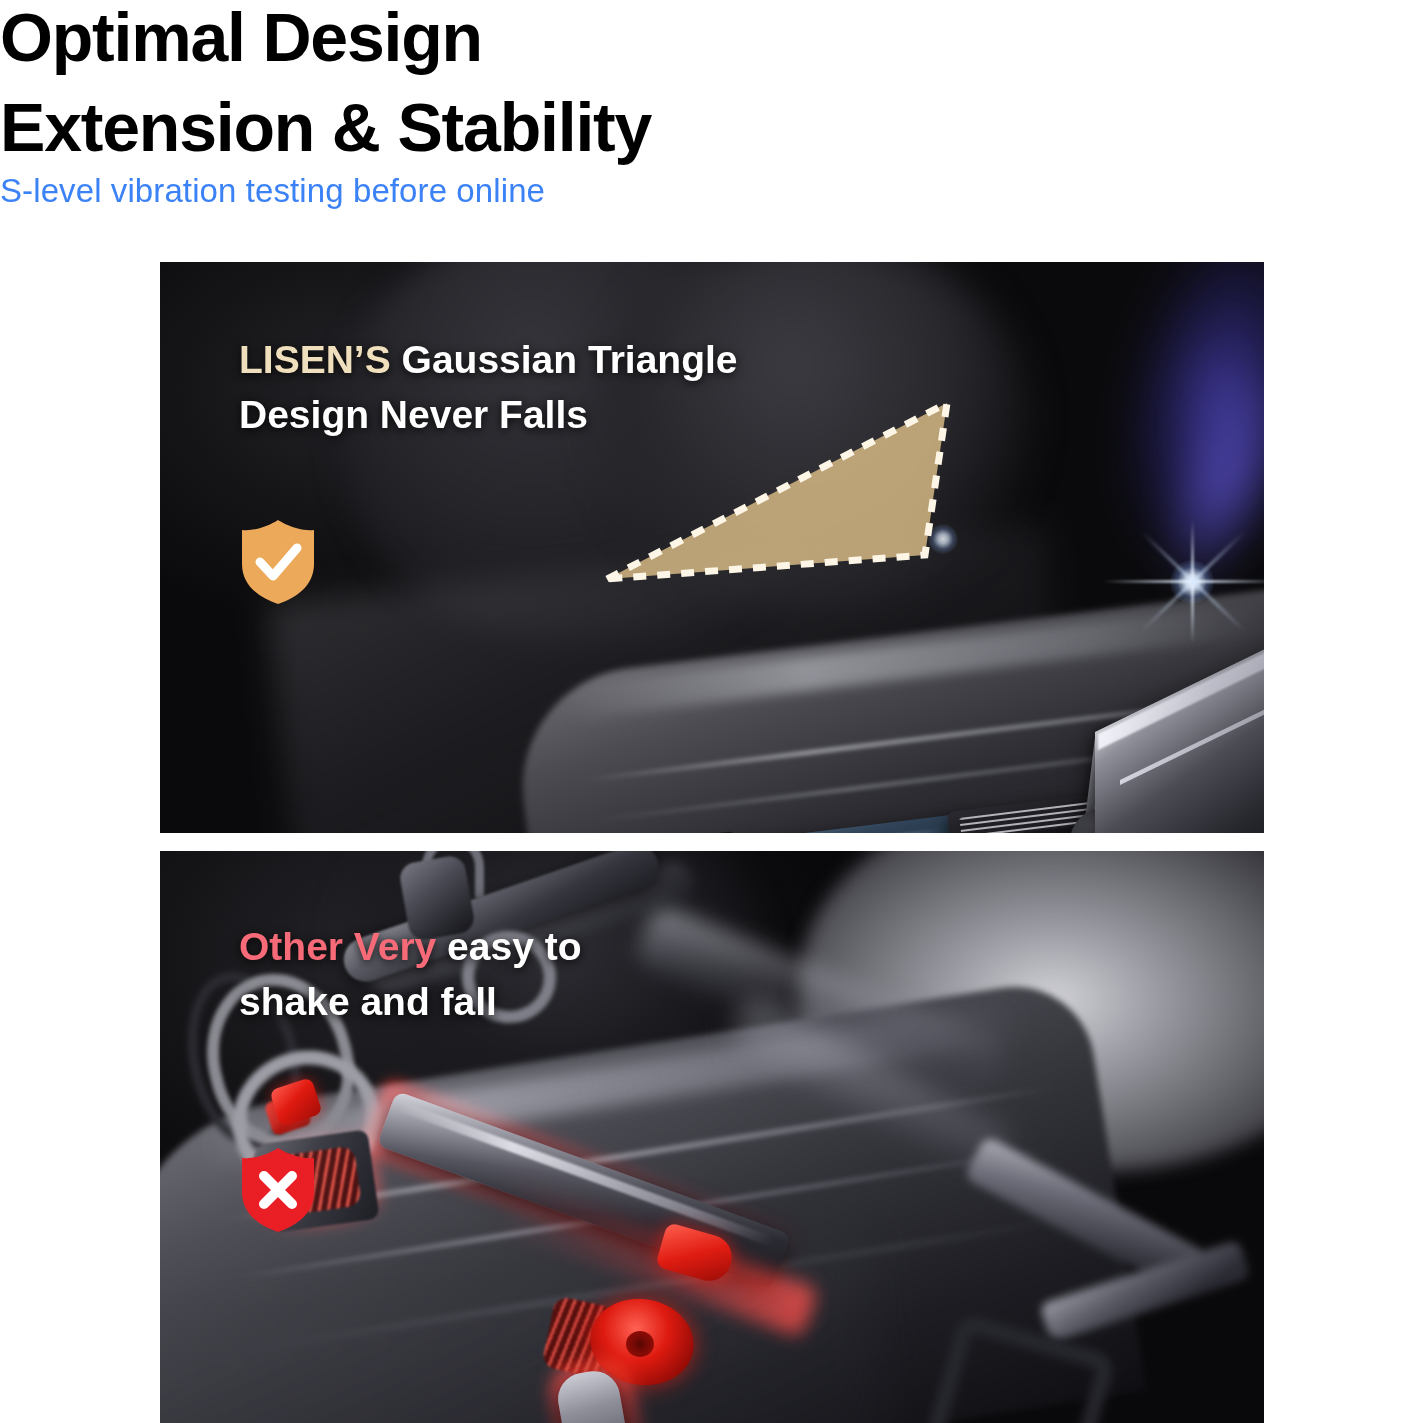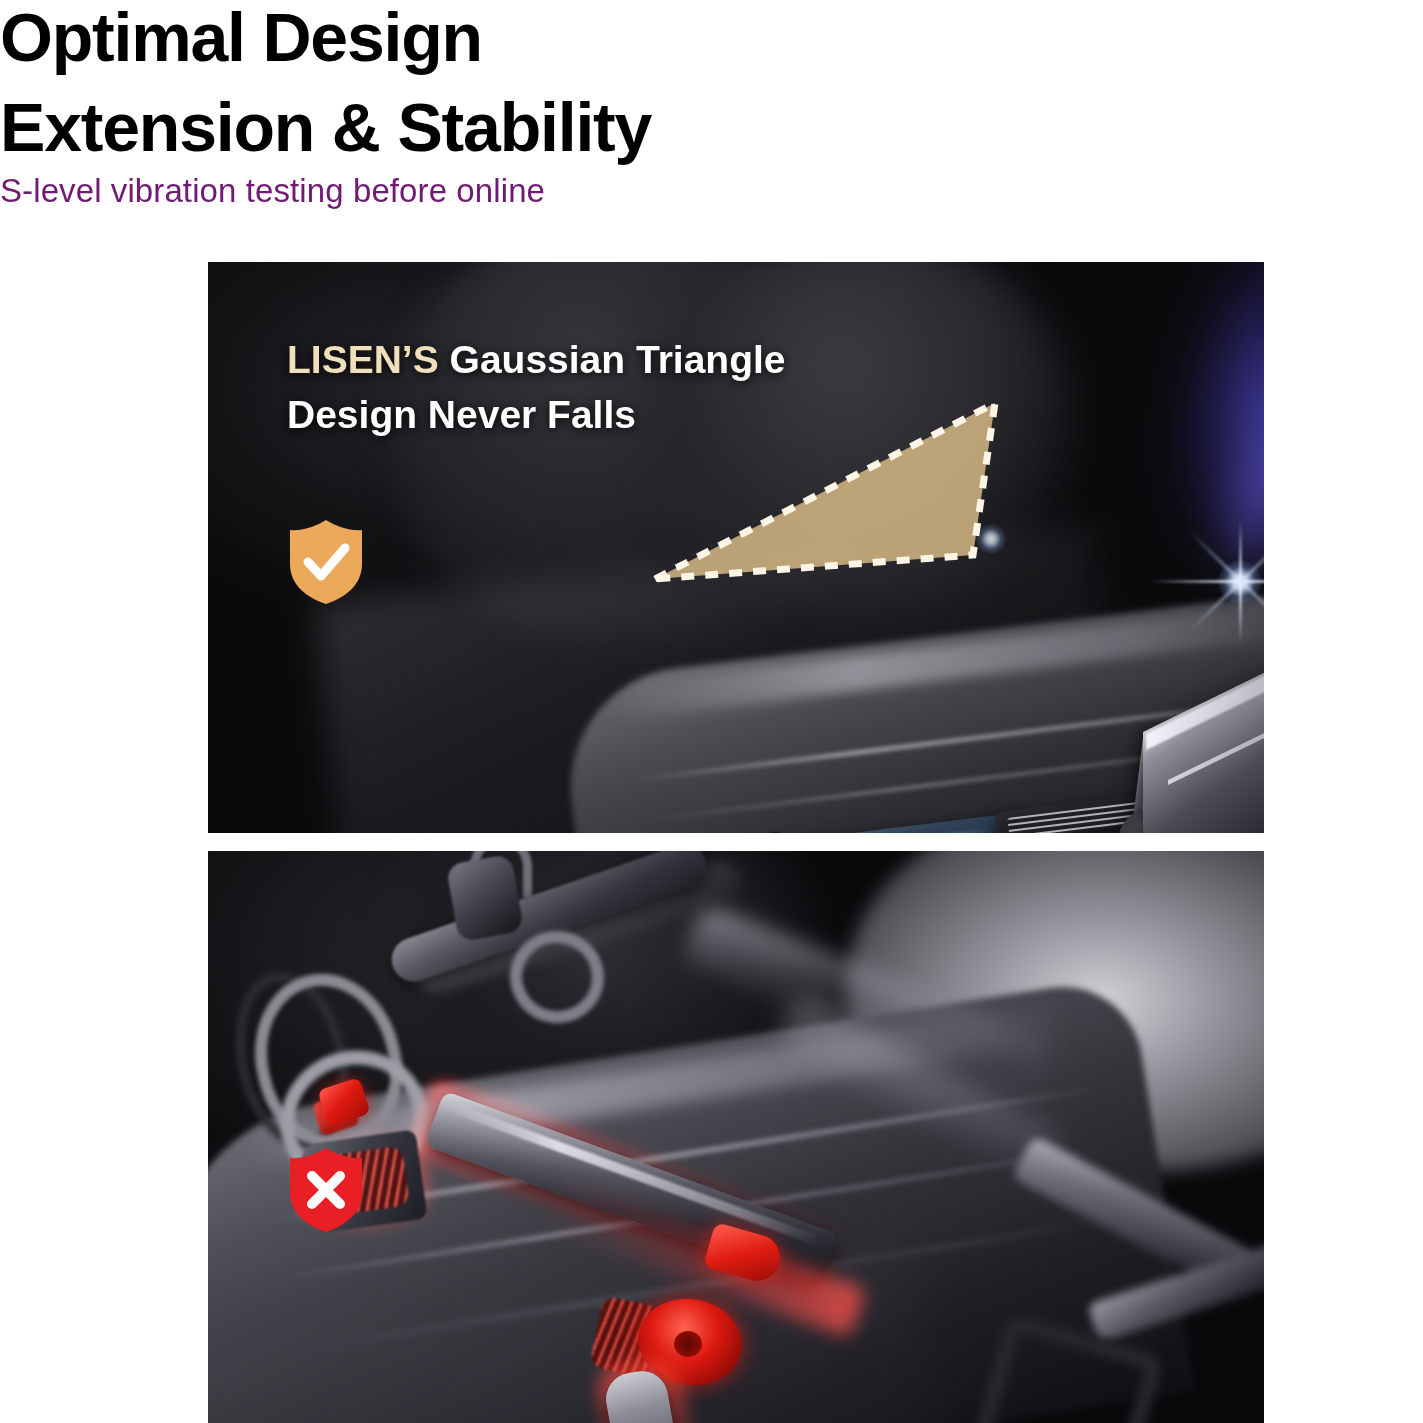--- a/index.html
+++ b/index.html
@@ -35,32 +35,31 @@
     color: #000000;
     white-space: pre-line;
   }
   .subhead {
     position: absolute;
     left: 0;
     top: 172px;
     width: 1398px;
     font-size: 33px;
     font-weight: normal;
-    color: #701a75;
+    color: #3b82f6;
     letter-spacing: 0.1px;
   }
 
   
   .panel {
     position: absolute;
     left: 160px;
     width: 1104px;
     overflow: hidden;
     background: #0f172a;
-    margin-left: 48px;
   }
   #panel-good { top: 262px; height: 571px; }
   #panel-bad  { top: 851px; height: 572px; }
 
   
   .photo {
     position: absolute;
     inset: 0;
     overflow: hidden;
   }
@@ -652,20 +651,22 @@
     <div class="layer p2-lowjoint-hole"></div>
     <div class="layer p2-lowerarm-red"></div>
     <div class="layer p2-lowerarm"></div>
 
     <div class="layer p2-mount2-a"></div>
     <div class="layer p2-mount2-b"></div>
     <div class="layer p2-mount2-clamp"></div>
 
   </div>
 
+  <div class="panel-caption" id="caption-bad"><span class="accent-pink">Other Very</span><span> easy to
+shake and fall</span></div>
 
   <div class="shield" id="shield-bad">
     <svg width="76" height="88" viewBox="0 0 76 88" xmlns="http://www.w3.org/2000/svg">
       <path d="M38 2 C38 2 56 14 74 12 L74 46 C74 68 56 80 38 86 C20 80 2 68 2 46 L2 12 C20 14 38 2 38 2 Z" fill="#ea1f26"></path>
       <path d="M24 30 L52 58 M52 30 L24 58" fill="none" stroke="#ffffff" stroke-width="10" stroke-linecap="round"></path>
     </svg>
   </div>
 </div>
 
 <div class="gutter gutter-left"></div>

